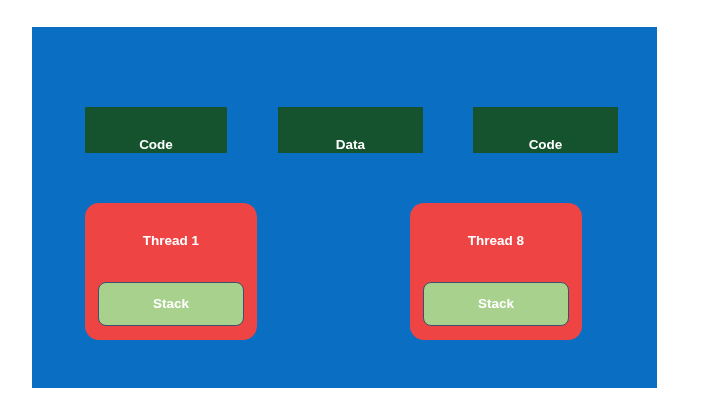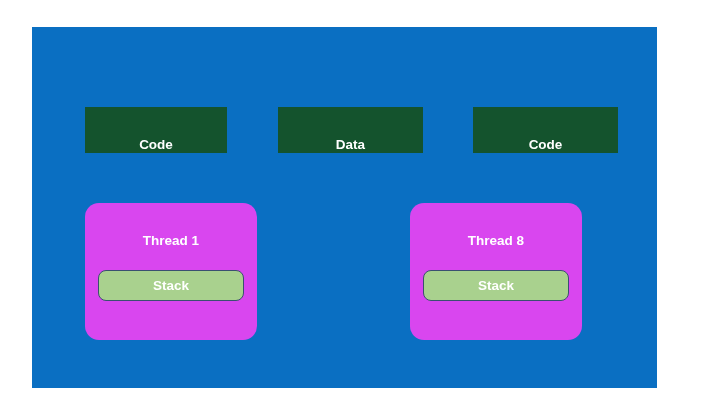--- a/index.html
+++ b/index.html
@@ -76,21 +76,21 @@
 
   .segment-code { left: 53px;  width: 142px; }
   .segment-data { left: 246px; width: 145px; }
   .segment-heap { left: 441px; width: 145px; }
 
   
   .thread-box {
     position: absolute;
     top: 176px;
     height: 137px;
-    background: #d946ef;
+    background: #ef4444;
     border-radius: 14px;
     box-sizing: border-box;
   }
   .thread-1 { left: 53px;  width: 172px; }
   .thread-2 { left: 378px; width: 172px; }
 
   .thread-title {
     position: absolute;
     left: 0;
     top: 29px;
@@ -99,23 +99,23 @@
     color: #ffffff;
     font-size: 13.5px;
     font-weight: bold;
     line-height: 17px;
     font-family: "Liberation Sans", sans-serif;
   }
 
   .stack-box {
     position: absolute;
     left: 13px;
-    top: 67px;
+    top: 79px;
     width: 146px;
-    height: 31px;
+    height: 44px;
     background: #A9D18E;
     border: 1.6px solid #3A5070;
     border-radius: 8px;
     box-sizing: border-box;
     display: flex;
     align-items: center;
     justify-content: center;
   }
   .stack-box .stack-label {
     color: #ffffff;

